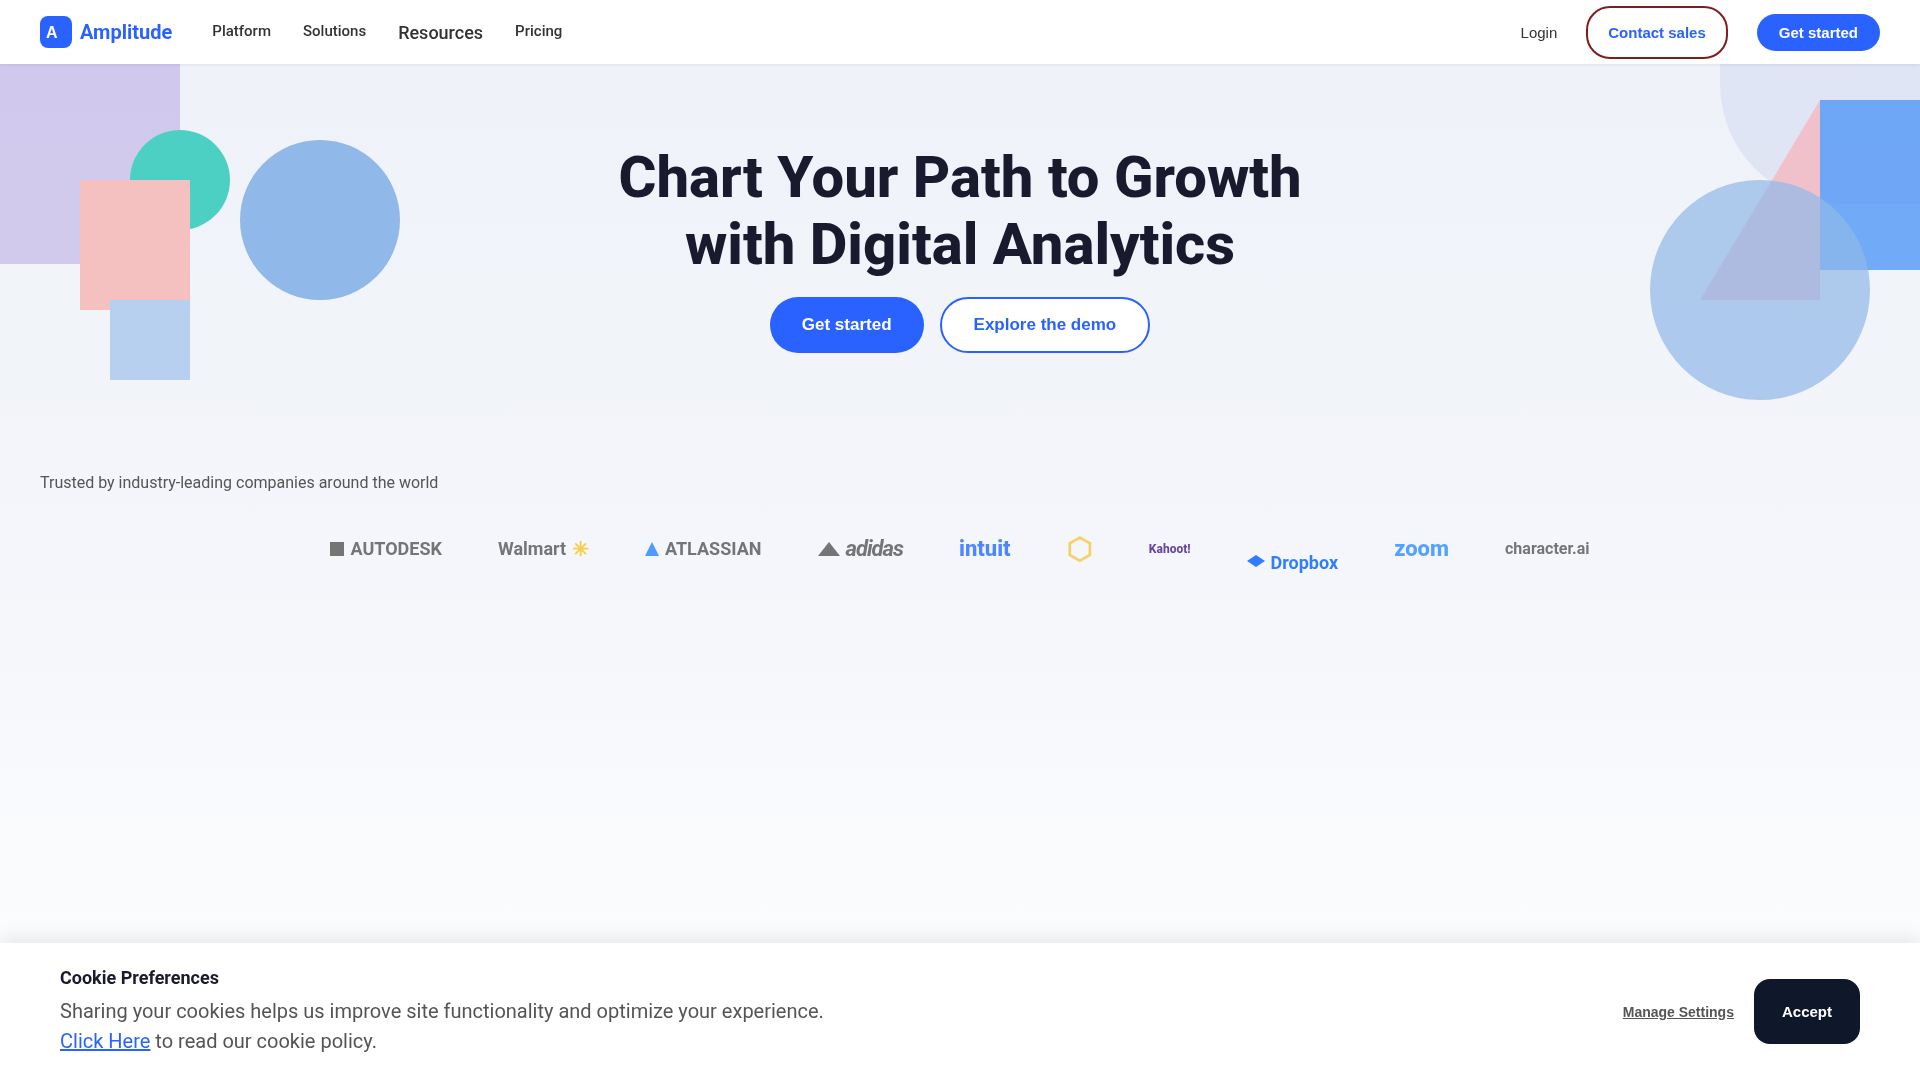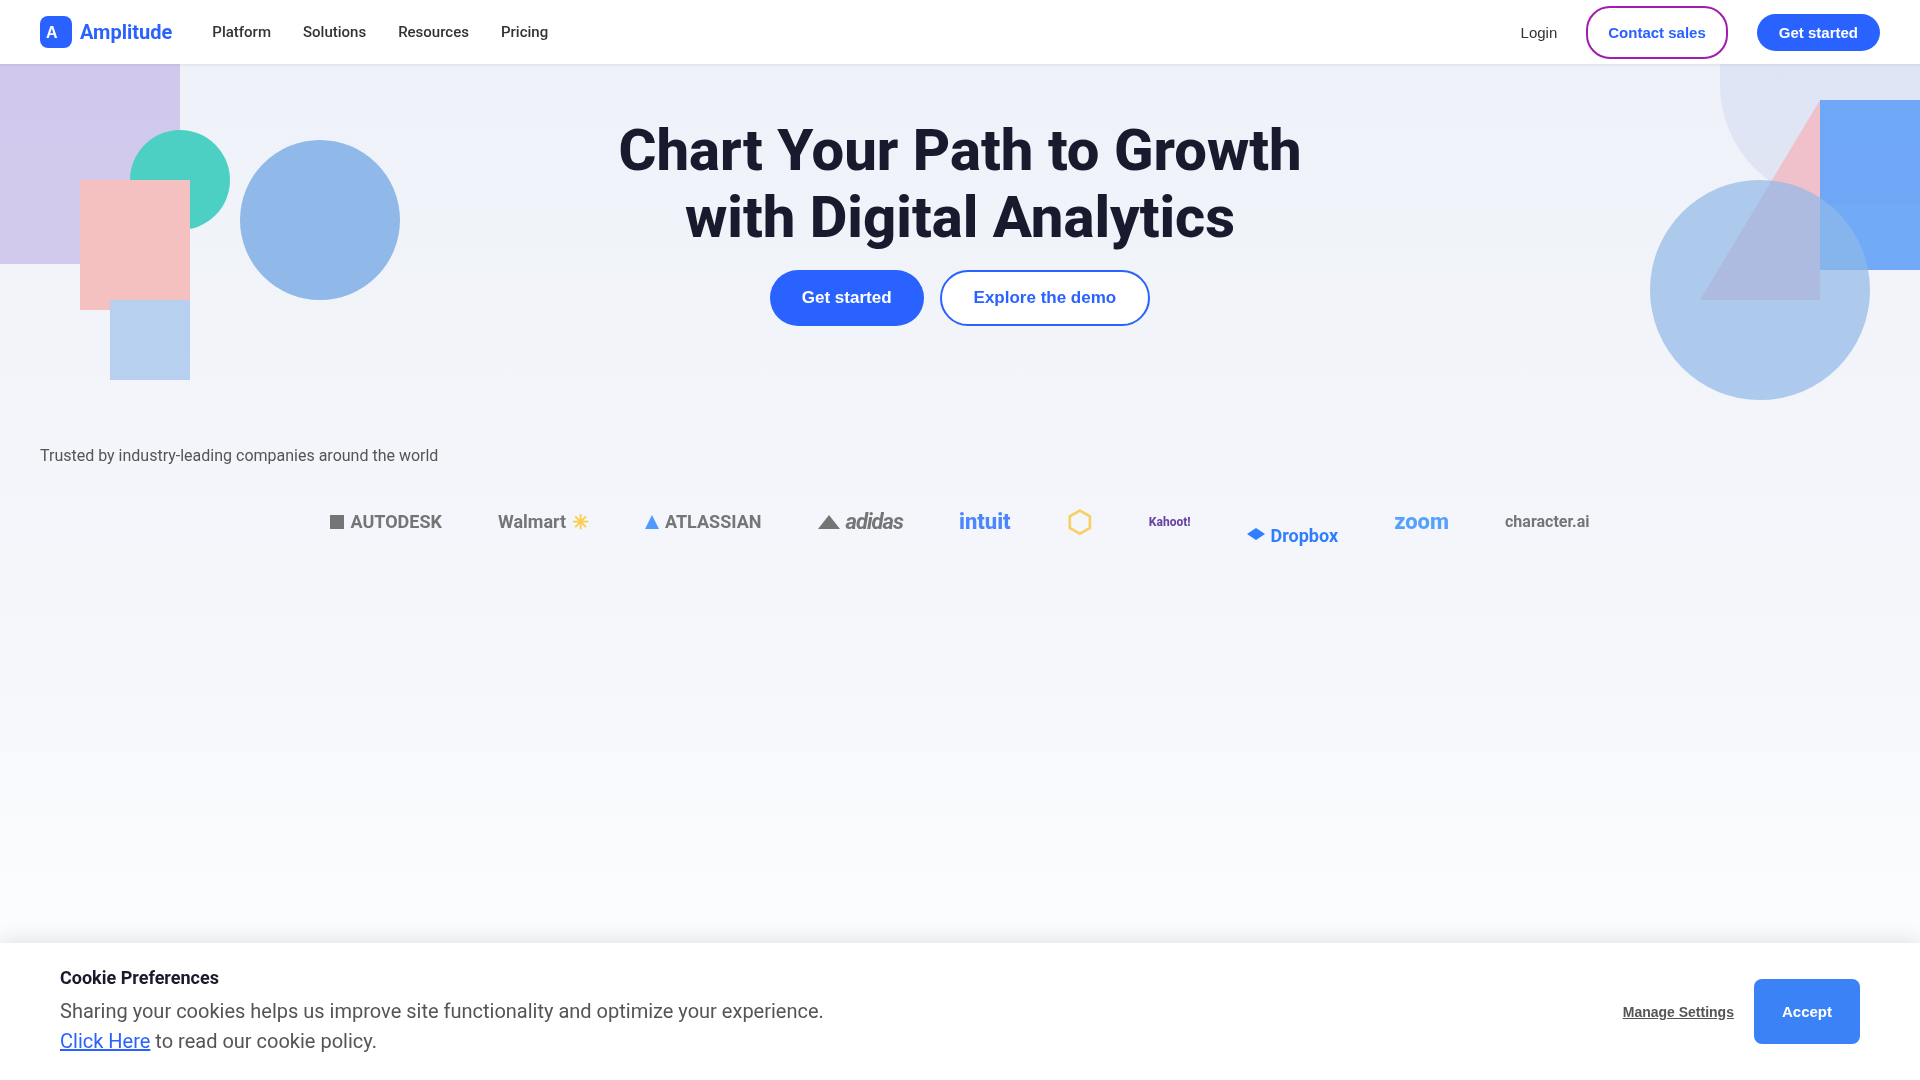--- a/index.html
+++ b/index.html
@@ -44,21 +44,21 @@
     .btn-login {
       background: none;
       border: none;
       font-size: 15px;
       font-weight: 500;
       color: #333;
       cursor: pointer;
     }
     .btn-contact {
       background: none;
-      border: 2px solid #a21caf;
+      border: 2px solid #7f1d1d;
       color: #2962ff;
       font-size: 15px;
       font-weight: 600;
       padding: 16px 20px;
       border-radius: 24px;
       cursor: pointer;
     }
     .btn-get-started-nav {
       background: #2962ff;
       border: none;
@@ -66,21 +66,21 @@
       font-size: 15px;
       font-weight: 600;
       padding: 10px 22px;
       border-radius: 24px;
       cursor: pointer;
     }
 
     
     .hero {
       min-height: 100vh;
-      padding-top: 37px;
+      padding-top: 64px;
       background: linear-gradient(180deg, #eef1f8 0%, #f5f7fb 60%, #fff 100%);
       position: relative;
       overflow: hidden;
       display: flex;
       flex-direction: column;
       align-items: center;
     }
     .shape-purple-rect {
       position: absolute;
       top: 64px; left: 0;
@@ -266,45 +266,45 @@
     .btn-manage {
       background: none;
       border: none;
       color: #555;
       font-size: 14px;
       font-weight: 600;
       cursor: pointer;
       text-decoration: underline;
     }
     .btn-accept {
-      background: #3b82f6;
+      background: #0f172a;
       color: #fff;
       border: none;
       padding: 24px 28px;
-      border-radius: 8px;
+      border-radius: 16px;
       font-size: 15px;
       font-weight: 600;
       cursor: pointer;
     }
   </style>
 </head>
 <body>
 
 <nav>
   <a href="#" style="display:flex;align-items:center;gap:8px;text-decoration:none;margin-right:40px;">
     <svg class="nav-logo-icon" viewBox="0 0 32 32" fill="none">
       <rect width="32" height="32" rx="8" fill="#2962ff"></rect>
       <text x="6" y="22" font-size="16" font-weight="900" fill="white" font-family="sans-serif">A</text>
     </svg>
     <span style="font-size:20px;font-weight:700;color:#2962ff;">Amplitude</span>
   </a>
   <div class="nav-links">
     <a href="#" style="text-decoration:none;color:#333;font-size:15px;font-weight:500;">Platform</a>
     <a href="#" style="text-decoration:none;color:#333;font-size:15px;font-weight:500;">Solutions</a>
-    <a href="#" style="text-decoration:none;color:#333;font-size:15px;font-weight:500;">Resources</a>
+    <a href="#" style="text-decoration:none;color:#333;font-size:18px;font-weight:500;">Resources</a>
     <a href="#" style="text-decoration:none;color:#333;font-size:15px;font-weight:500;">Pricing</a>
   </div>
   <div class="nav-right">
     <button class="btn-login">Login</button>
     <button class="btn-contact">Contact sales</button>
     <button class="btn-get-started-nav">Get started</button>
   </div>
 </nav>
 
 <section class="hero">

